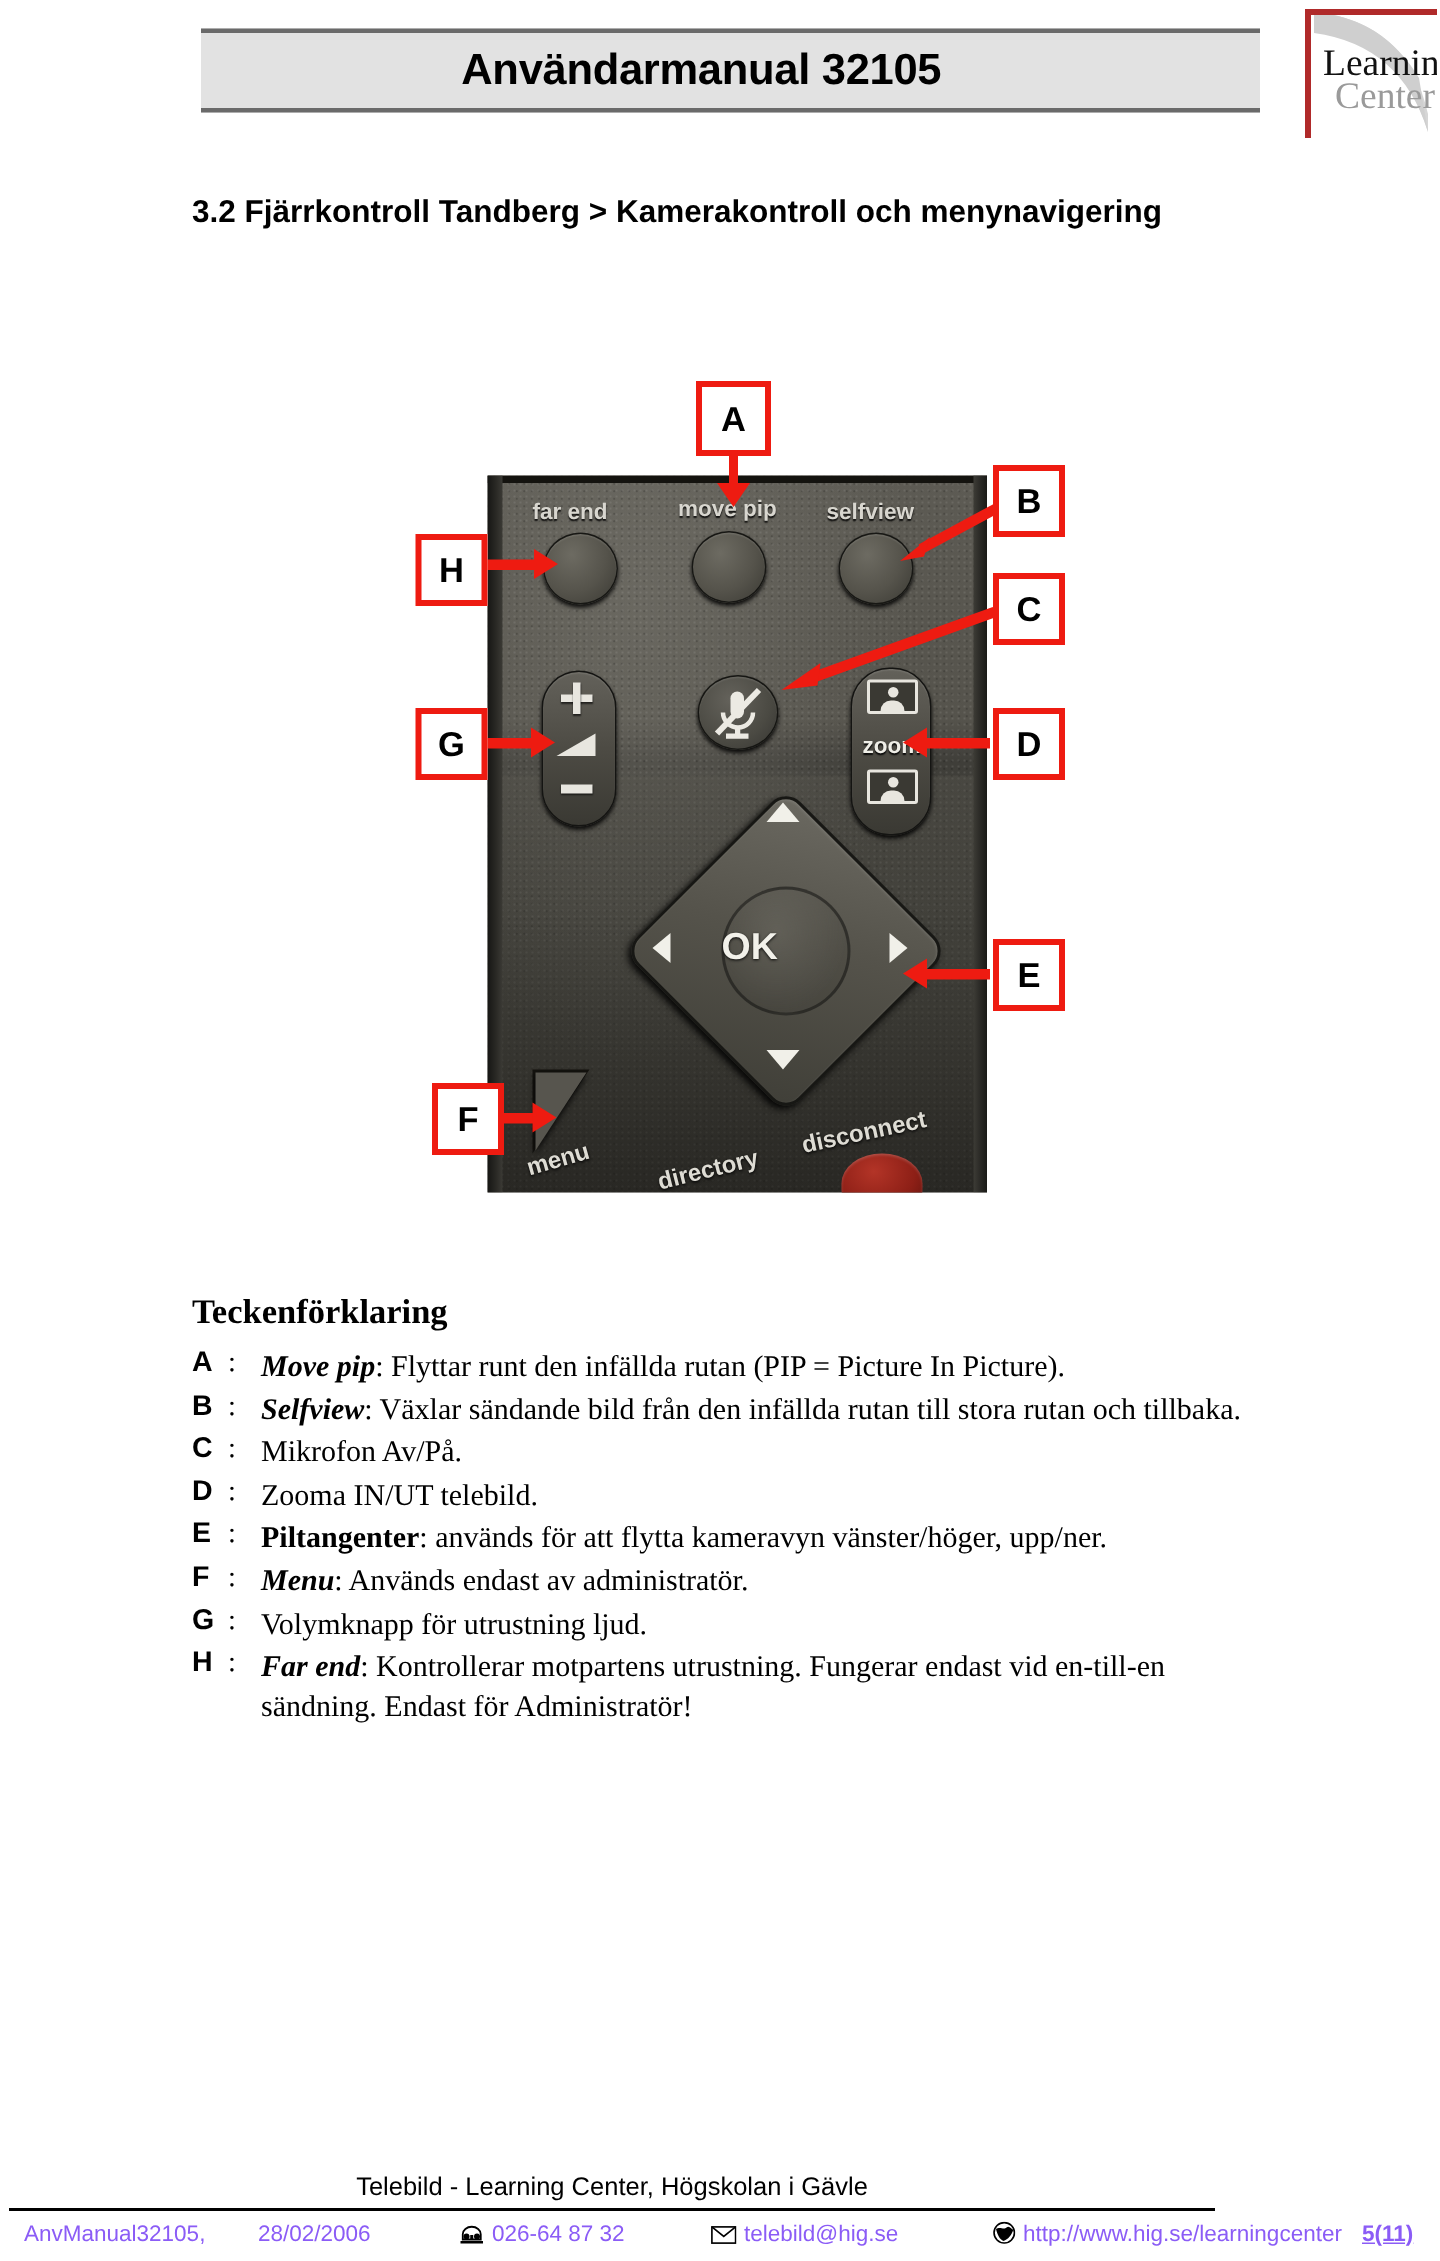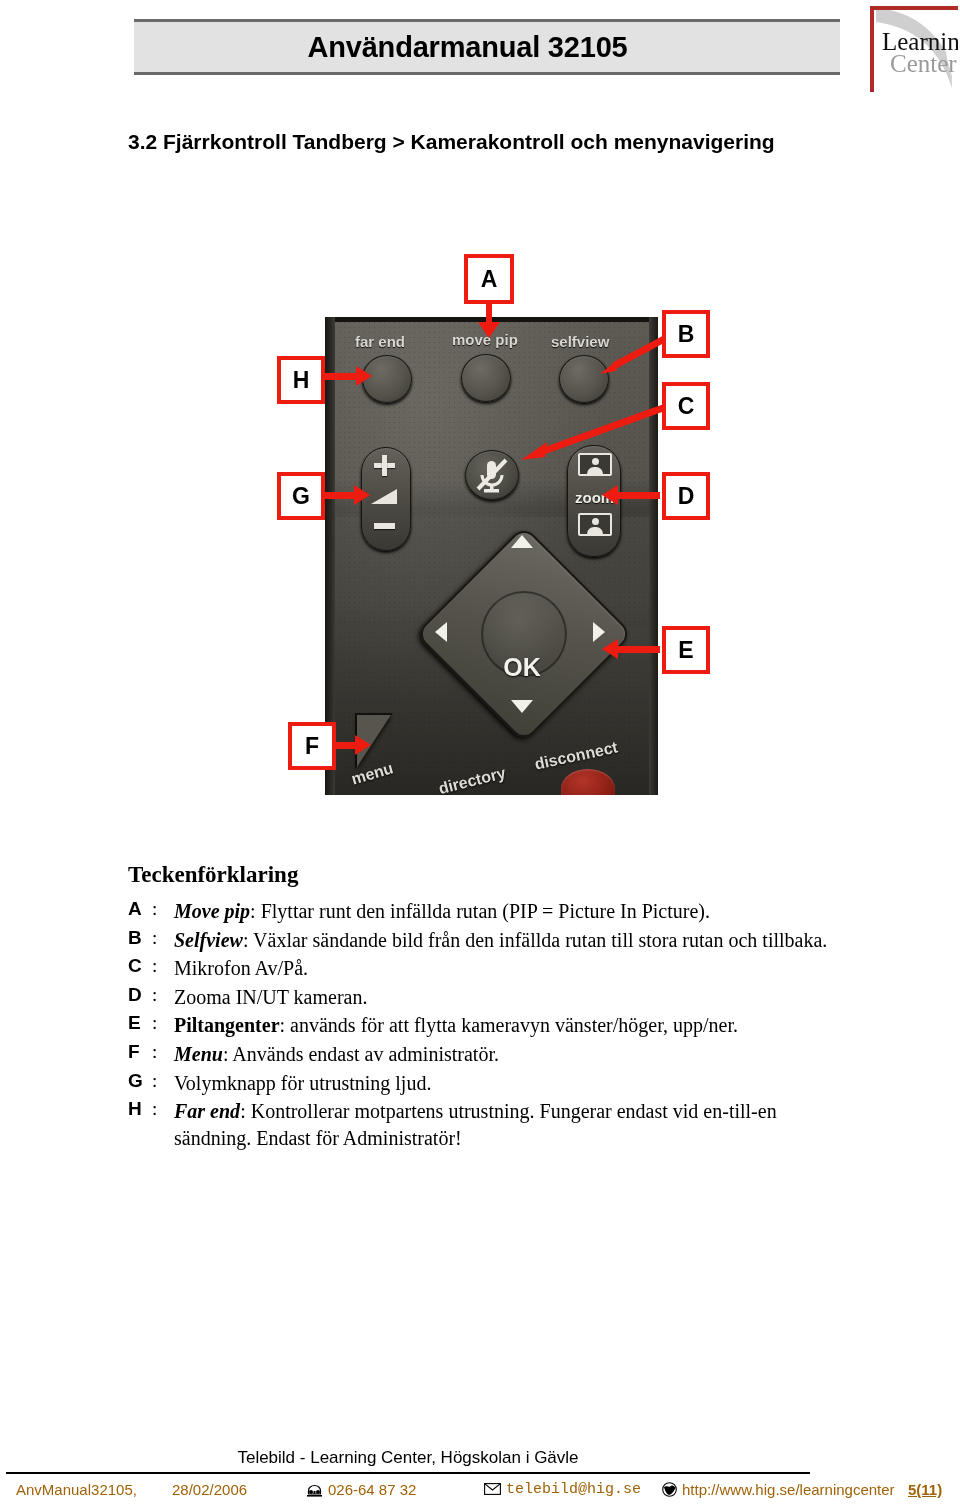--- a/index.html
+++ b/index.html
@@ -209,26 +209,25 @@
     left: 156px; top: 274px;
     width: 82px; height: 82px;
     border-radius: 50%;
     border: 2px solid rgba(20,20,18,0.55);
     background: radial-gradient(ellipse at 42% 34%, rgba(120,118,110,0.35), rgba(0,0,0,0.06) 70%);
   }
   .ok-text {
     position: absolute;
     left: 156px; top: 300px;
     width: 82px;
-    text-align: center;
+    text-align: left;
     font-family: "Liberation Sans", "DejaVu Sans", sans-serif;
     font-size: 25px; font-weight: bold;
     color: #f2f1ea;
     text-shadow: 0 1px 2px rgba(0,0,0,0.9);
-    margin-top: 36px;
   }
   .arrow-up, .arrow-down, .arrow-left, .arrow-right {
     position: absolute; width: 0; height: 0;
   }
   .arrow-up {
     border-left: 11px solid transparent;
     border-right: 11px solid transparent;
     border-bottom: 13px solid #f1f0e9;
   }
   .arrow-down {
@@ -380,21 +379,21 @@
   .footer-rule {
     height: 2px;
     background: #000;
     margin: 0 6px 5px 6px;
   }
   .footer-line {
     position: relative;
     height: 26px;
     font-family: "Liberation Sans", "DejaVu Sans", sans-serif;
     font-size: 15px;
-    color: #a16207;
+    color: #8b5cf6;
   }
   .f-item { position: absolute; top: 2px; white-space: nowrap; }
   .f-icon {
     display: inline-block;
     vertical-align: -2px;
     margin-right: 5px;
   }
   .f-page { font-weight: bold; text-decoration: underline; }
 </style>
 </head>
@@ -552,21 +551,21 @@
 
   <div class="legend-row">
     <span class="legend-key">C</span>
     <span class="legend-colon">:</span>
     <span class="legend-desc">Mikrofon Av/På.</span>
   </div>
 
   <div class="legend-row">
     <span class="legend-key">D</span>
     <span class="legend-colon">:</span>
-    <span class="legend-desc">Zooma IN/UT kameran.</span>
+    <span class="legend-desc">Zooma IN/UT telebild.</span>
   </div>
 
   <div class="legend-row">
     <span class="legend-key">E</span>
     <span class="legend-colon">:</span>
     <span class="legend-desc"><span class="kw-b">Piltangenter</span><span>: används för att flytta kameravyn vänster/höger, upp/ner.</span></span>
   </div>
 
   <div class="legend-row">
     <span class="legend-key">F</span>
@@ -601,21 +600,21 @@
         <svg width="17" height="13" viewBox="0 0 17 13">
           <path d="M1 11 L16 11 L16 12.6 L1 12.6 Z" fill="#000"></path>
           <path d="M2.5 6.5 a6 5 0 0 1 12 0 l0 3.5 -12 0 Z" fill="none" stroke="#000" stroke-width="1.2"></path>
           <circle cx="5" cy="8" r="2" fill="#000"></circle>
           <circle cx="12" cy="8" r="2" fill="#000"></circle>
           <rect x="7.5" y="7" width="2" height="3" fill="#000"></rect>
         </svg>
       </span><span>026-64 87 32</span>
     </span>
 
-    <span class="f-item" style="left:484px;font-family:Liberation Mono, monospace;">
+    <span class="f-item" style="left:474px;">
       <span class="f-icon">
         <svg width="17" height="12" viewBox="0 0 17 12">
           <rect x="0.6" y="0.6" width="15.8" height="10.8" fill="#fff" stroke="#000" stroke-width="1.1"></rect>
           <path d="M0.6 0.6 L8.5 7 L16.4 0.6" fill="none" stroke="#000" stroke-width="1.1"></path>
         </svg>
       </span><span>telebild@hig.se</span>
     </span>
 
     <span class="f-item" style="left:662px;">
       <span class="f-icon">

